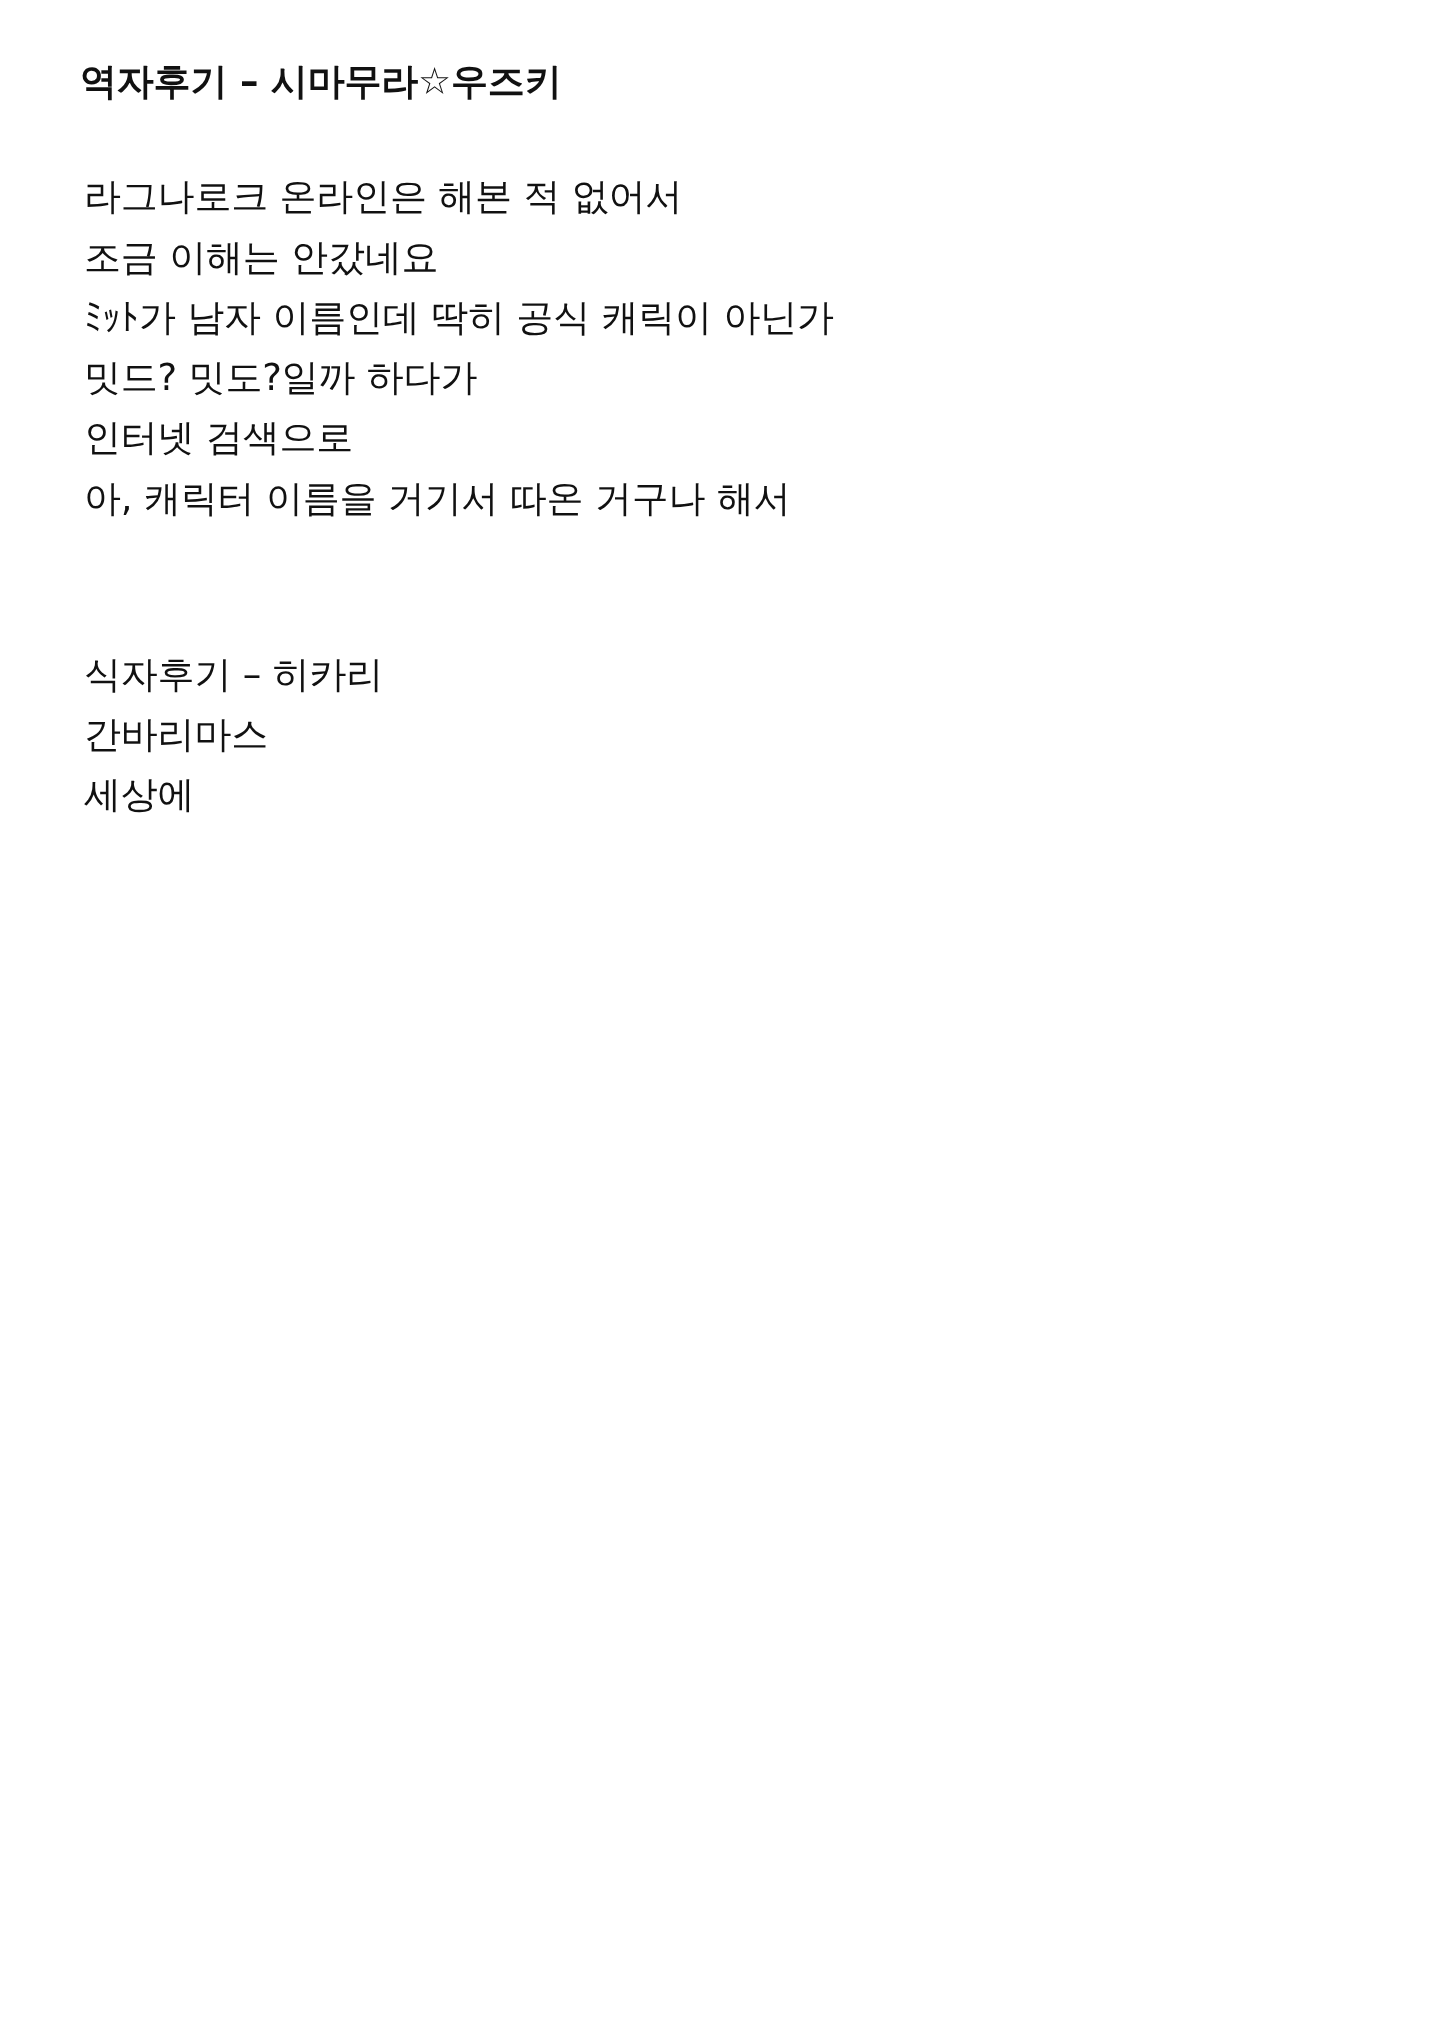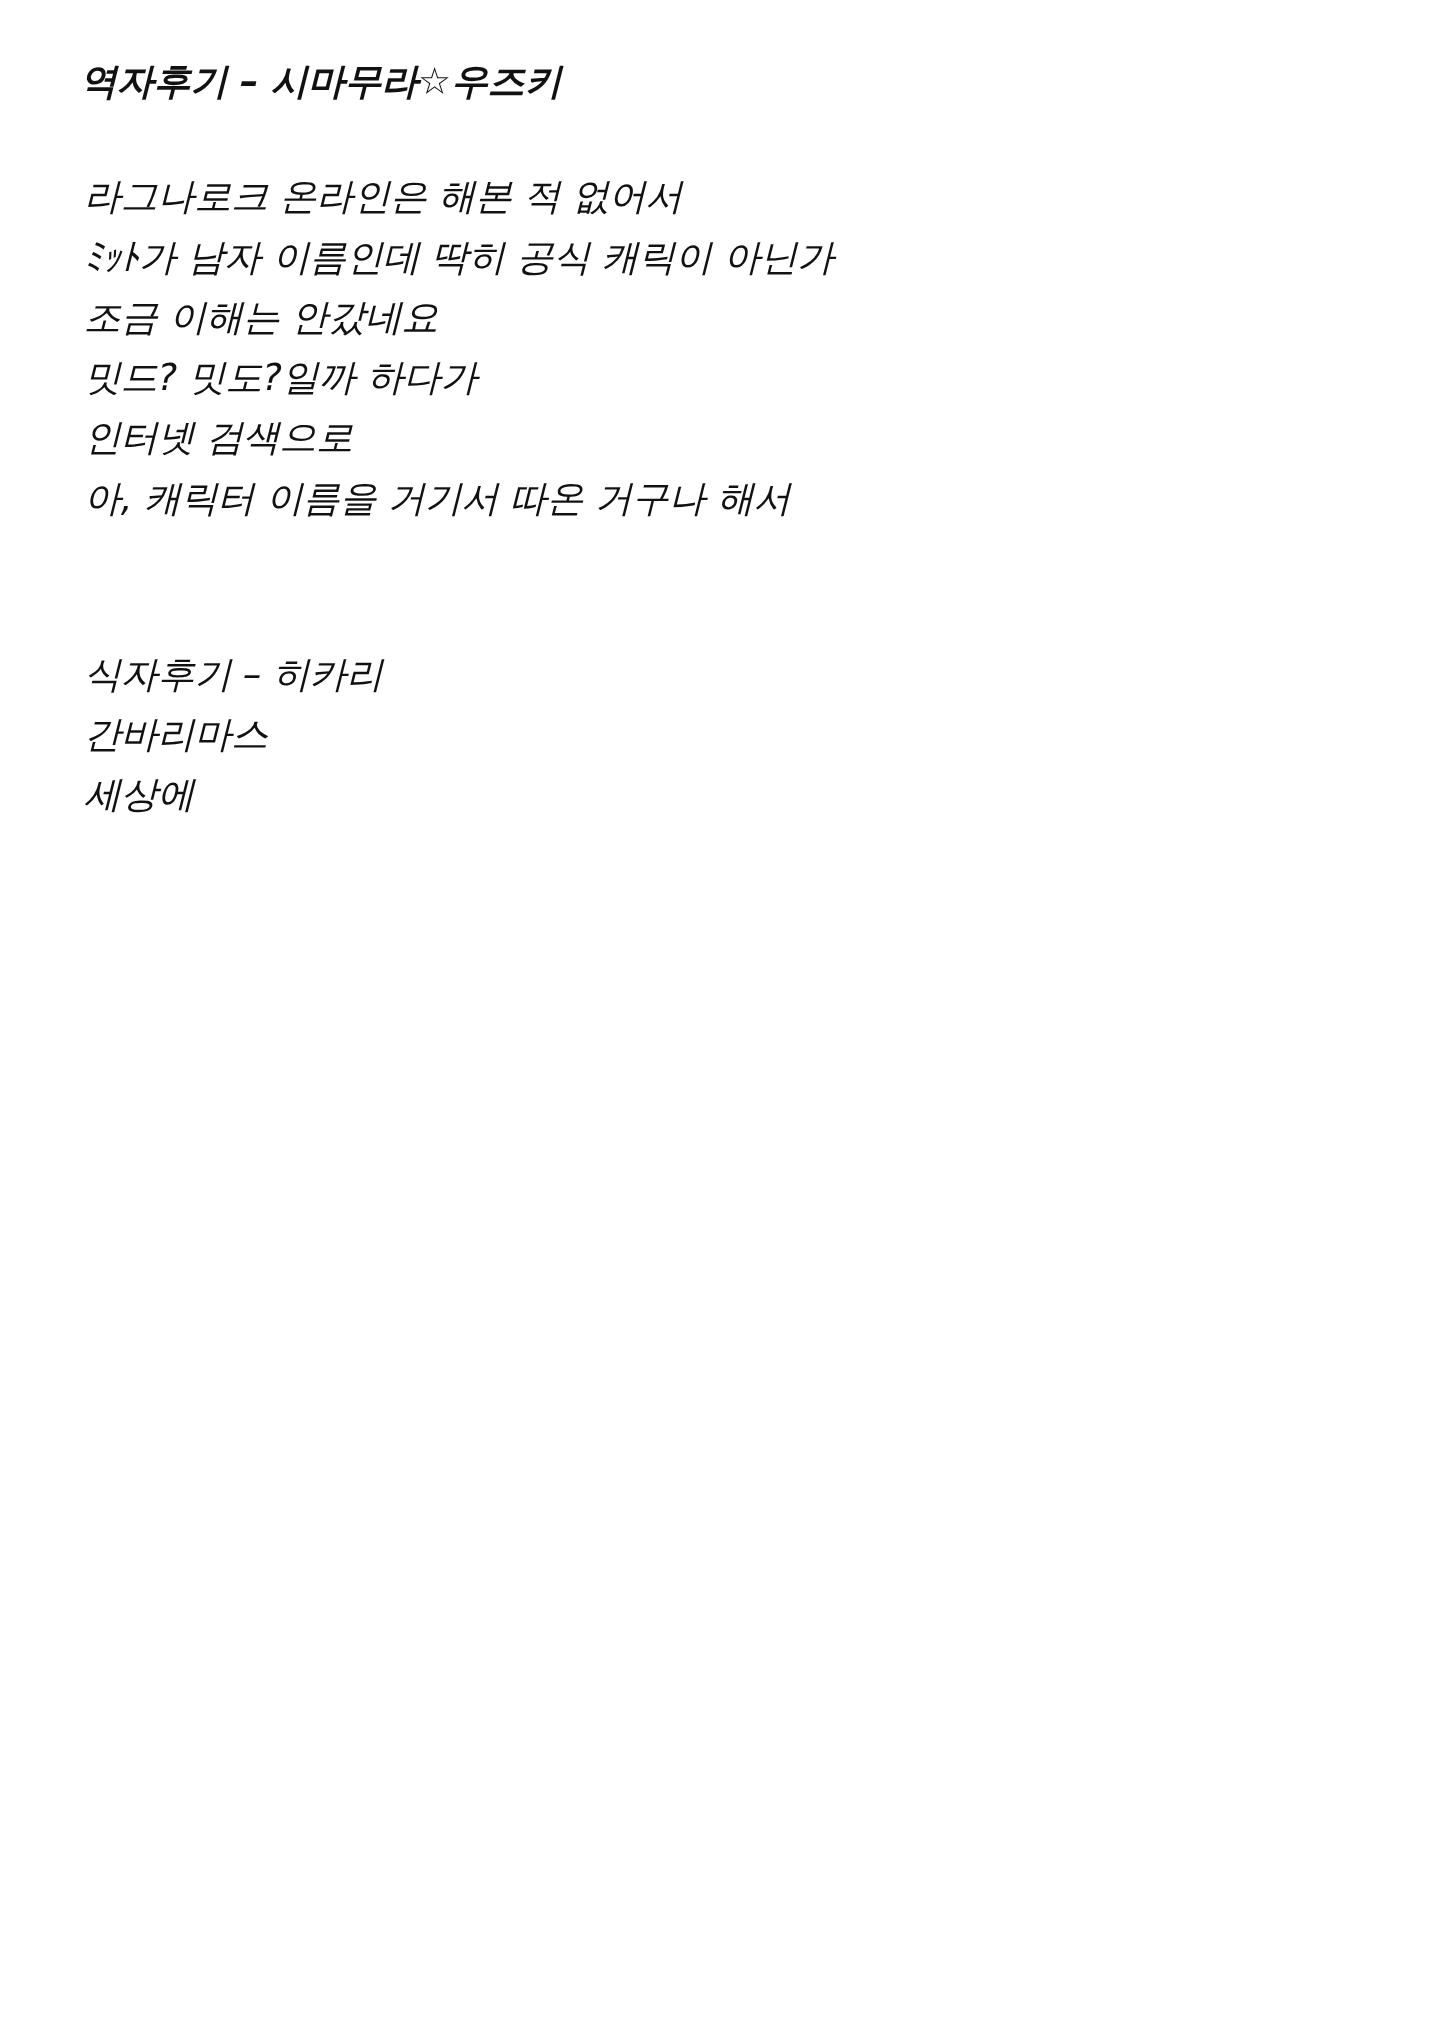--- a/index.html
+++ b/index.html
@@ -13,21 +13,20 @@
     font-family: "DejaVu Sans", "Liberation Sans", sans-serif;
     color: #111111;
     -webkit-font-smoothing: antialiased;
   }
   .page {
     box-sizing: border-box;
     width: 1433px;
     min-height: 2024px;
     padding: 58px 80px 16px 80px;
     background: #ffffff;
-    font-style: italic;
   }
   .doc-block {
     margin: 0;
   }
   .heading-line {
     font-size: 37px;
     font-weight: 700;
     line-height: 1.28;
     letter-spacing: -0.2px;
     margin: 0 0 4px 0;
@@ -53,22 +52,22 @@
 
 <div class="page">
 
   <div class="section">
     <p class="heading-line">역자후기 – 시마무라☆우즈키</p>
 
     <div class="spacer-line"></div>
 
     <div class="doc-block">
       <p class="body-line">라그나로크 온라인은 해본 적 없어서</p>
+      <p class="body-line">조금 이해는 안갔네요</p>
       <p class="body-line">ﾐｯﾄ가 남자 이름인데 딱히 공식 캐릭이 아닌가</p>
-      <p class="body-line">조금 이해는 안갔네요</p>
       <p class="body-line">밋드? 밋도?일까 하다가</p>
       <p class="body-line">인터넷 검색으로</p>
       <p class="body-line">아, 캐릭터 이름을 거기서 따온 거구나 해서</p>
     </div>
 
     <div class="spacer-line"></div>
 
   </div>
 
   <div class="spacer-line"></div>

